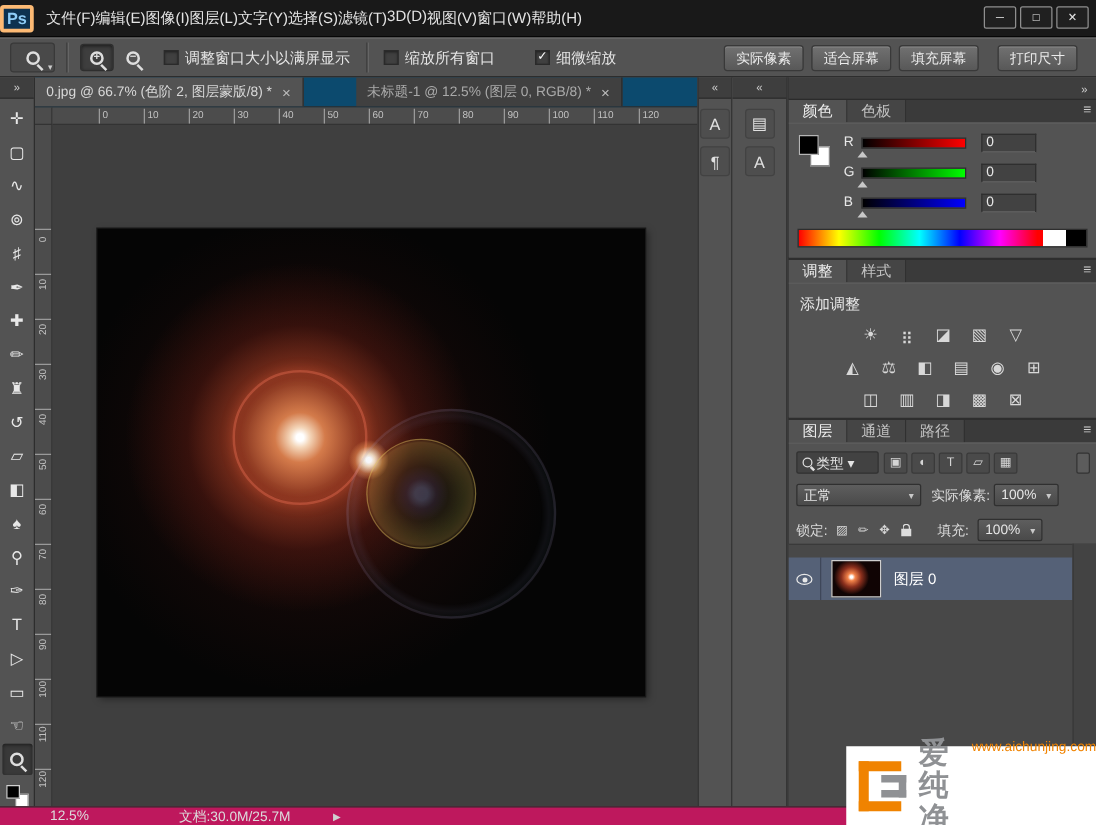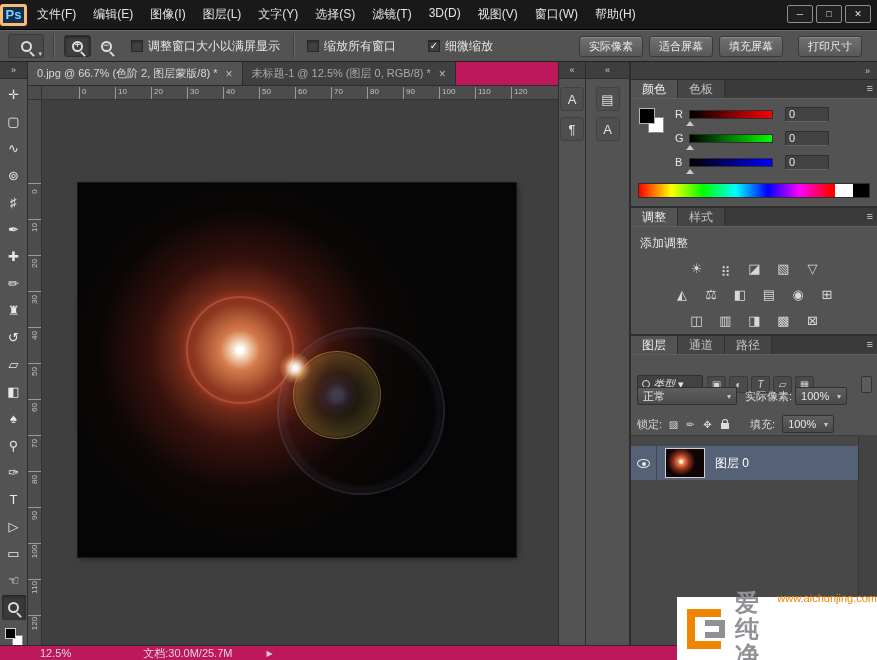--- a/index.html
+++ b/index.html
@@ -2,21 +2,21 @@
 <html><head>
 <meta charset="utf-8">
 <style>
   html,body{margin:0;padding:0;background:#222;}
   *{box-sizing:border-box;}
   #app{position:relative;width:877px;height:660px;background:#535353;font-family:"Liberation Sans","DejaVu Sans",sans-serif;overflow:hidden;color:#e0e0e0;}
 
   
   #titlebar{position:absolute;left:0;top:0;width:877px;height:30px;background:#191919;display:flex;align-items:center;border-bottom:1px solid #000;}
   #ps-logo{width:27px;height:22px;margin:0 10px 0 0;background:#0d3250;border:3px solid #fdba74;border-radius:3px;color:#8ecdf8;font-size:13px;font-weight:bold;display:flex;align-items:center;justify-content:center;}
-  #menubar{display:flex;gap:17px;font-size:12px;color:#e4e4e4;}
+  #menubar{display:flex;font-size:12px;color:#e4e4e4;}
   #win-controls{position:absolute;right:6px;top:5px;display:flex;gap:3px;}
   .win-btn{width:26px;height:18px;border:1px solid #8f8f8f;border-radius:2px;font-size:9px;color:#e4e4e4;display:flex;align-items:center;justify-content:center;background:#202020;}
 
   
   #optionsbar{position:absolute;left:0;top:30px;width:877px;height:32px;background:#535353;border-top:1px solid #6a6a6a;border-bottom:1px solid #222;display:flex;align-items:center;font-size:12px;padding-right:12px;}
   #tool-preset{width:36px;height:24px;margin-left:8px;background:#494949;border:1px solid #393939;border-radius:3px;display:flex;align-items:center;justify-content:center;position:relative;}
   #tool-preset .dd-arrow{position:absolute;right:1px;bottom:-1px;font-size:7px;color:#ccc;}
   .vsep{width:1px;height:24px;background:#3d3d3d;box-shadow:1px 0 0 #6c6c6c;margin:0 9px;}
   .tbtn{width:27px;height:22px;display:flex;align-items:center;justify-content:center;border-radius:3px;margin:0 1px;position:relative;}
   .tbtn.pressed{background:#3e3e3e;border:1px solid #2e2e2e;box-shadow:inset 0 1px 3px rgba(0,0,0,.55);}
@@ -35,21 +35,21 @@
   #tools-collapse{height:17px;background:#3e3e3e;border-bottom:1px solid #2d2d2d;color:#cfcfcf;font-size:9px;display:flex;align-items:center;justify-content:center;}
   #tools-list{display:flex;flex-direction:column;align-items:center;padding-top:3px;}
   .tool{width:24px;height:25px;margin-bottom:2px;display:flex;align-items:center;justify-content:center;font-size:13px;color:#e8e8e8;border-radius:2px;}
   .tool.selected{background:#393939;box-shadow:inset 0 1px 3px rgba(0,0,0,.5);}
   #fgbg{position:relative;width:18px;height:18px;margin:6px auto 0 auto;}
   #fgbg .fg{position:absolute;left:0;top:0;width:11px;height:11px;background:#000;border:1px solid #cfcfcf;z-index:2;}
   #fgbg .bg{position:absolute;right:0;bottom:0;width:11px;height:11px;background:#fff;border:1px solid #8f8f8f;}
 
   
   #doc-area{position:absolute;left:28px;top:62px;width:530px;height:583px;background:#3f3f3f;}
-  #doc-tabs{height:24px;display:flex;background:#be185d;border-bottom:1px solid #2c2c2c;}
+  #doc-tabs{height:24px;display:flex;background:#0c4a6e;border-bottom:1px solid #2c2c2c;gap:42px;}
   .doctab{display:flex;align-items:center;padding:0 9px;font-size:11px;border-right:1px solid #2a2a2a;white-space:nowrap;}
   .doctab.active{background:#535353;color:#d8d8d8;}
   .doctab.inactive{background:#404040;color:#a9a9a9;}
   .tab-close{margin-left:8px;color:#bdbdbd;font-size:12px;}
   #ruler-corner{position:absolute;left:0;top:24px;width:14px;height:14px;background:#4c4c4c;border-right:1px solid #333;border-bottom:1px solid #333;}
   #hruler{position:absolute;left:14px;top:24px;width:516px;height:14px;background:#4c4c4c;border-bottom:1px solid #333;overflow:hidden;}
   .htick{position:absolute;top:1px;height:12px;border-left:1px solid #9a9a9a;padding-left:2px;font-size:8px;color:#c2c2c2;line-height:10px;}
   #vruler{position:absolute;left:0;top:38px;width:14px;height:545px;background:#4c4c4c;border-right:1px solid #333;overflow:hidden;}
   .vline{position:absolute;left:0;width:13px;height:1px;background:#9a9a9a;}
   .vnum{position:absolute;left:-3px;width:18px;font-size:8px;color:#c2c2c2;transform:rotate(-90deg);text-align:center;}
@@ -97,21 +97,21 @@
   .chan-value{width:44px;height:15px;background:#424242;border:1px solid #2f2f2f;border-bottom-color:#666;font-size:11px;color:#e8e8e8;padding:0 3px;line-height:13px;}
   #spectrum{position:absolute;left:7px;top:84px;width:232px;height:15px;border:1px solid #2e2e2e;background:linear-gradient(to right,#f00 0%,#ff0 14%,#0f0 28%,#0ff 42%,#00f 56%,#f0f 70%,#f00 83%,#f00 85%,#fff 85%,#fff 93%,#000 93%);}
 
   
   #adjust-header{position:absolute;left:9px;top:8px;font-size:12px;color:#e8e8e8;}
   #adj-rows{position:absolute;left:0;top:32px;width:247px;display:flex;flex-direction:column;gap:8px;align-items:center;}
   .adj-row{display:flex;gap:8px;}
   .adj-icon{width:21px;height:18px;display:flex;align-items:center;justify-content:center;font-size:13px;color:#d8d8d8;}
 
   
-  #layers-filter{position:absolute;left:0;top:17px;height:24px;width:247px;display:flex;align-items:center;padding:0 6px;gap:4px;font-style:italic;}
+  #layers-filter{position:absolute;left:0;top:3px;height:24px;width:247px;display:flex;align-items:center;padding:0 6px;gap:4px;}
   #type-select{width:66px;height:18px;background:#424242;border:1px solid #303030;border-radius:2px;display:flex;align-items:center;gap:3px;padding:0 4px;font-size:11px;color:#e4e4e4;}
   .filter-icon{width:19px;height:17px;background:#4a4a4a;border:1px solid #3a3a3a;border-radius:2px;display:flex;align-items:center;justify-content:center;font-size:10px;color:#d5d5d5;}
   #filter-toggle{margin-left:auto;width:11px;height:17px;background:#5c5c5c;border:1px solid #333;border-radius:2px;}
   .dd{background:linear-gradient(#5e5e5e,#4a4a4a);border:1px solid #303030;border-radius:2px;color:#e6e6e6;display:flex;align-items:center;padding:0 5px;font-size:11px;}
   .dd .arrow{font-size:8px;color:#c9c9c9;margin-left:4px;}
   #layers-blend{position:absolute;left:0;top:30px;height:22px;width:247px;display:flex;align-items:center;padding:0 6px;font-size:11px;color:#dcdcdc;}
   #blend-select{width:100px;height:18px;justify-content:space-between;}
   #opacity-label{margin-left:8px;white-space:nowrap;}
   #opacity-dd{width:52px;height:18px;margin-left:3px;justify-content:space-between;}
   #layers-lock{position:absolute;left:0;top:58px;height:22px;width:247px;display:flex;align-items:center;padding:0 6px;font-size:11px;color:#dcdcdc;gap:4px;}

